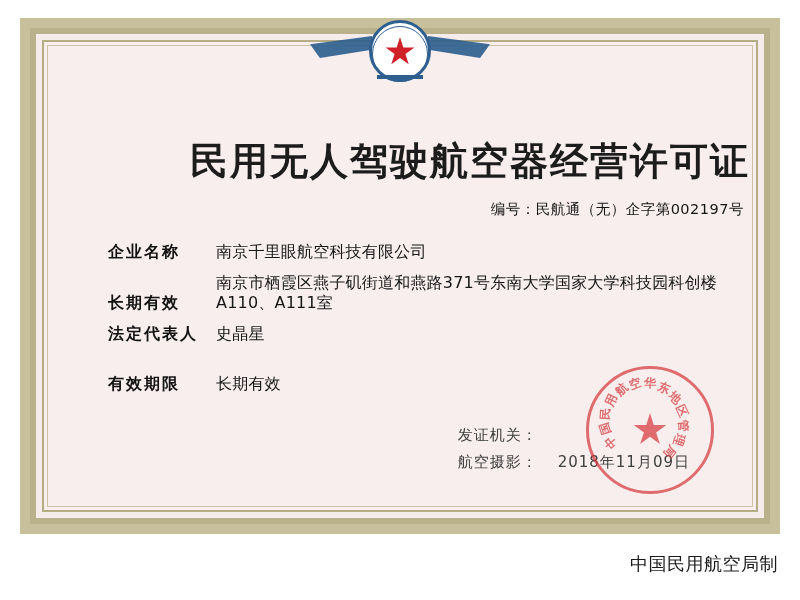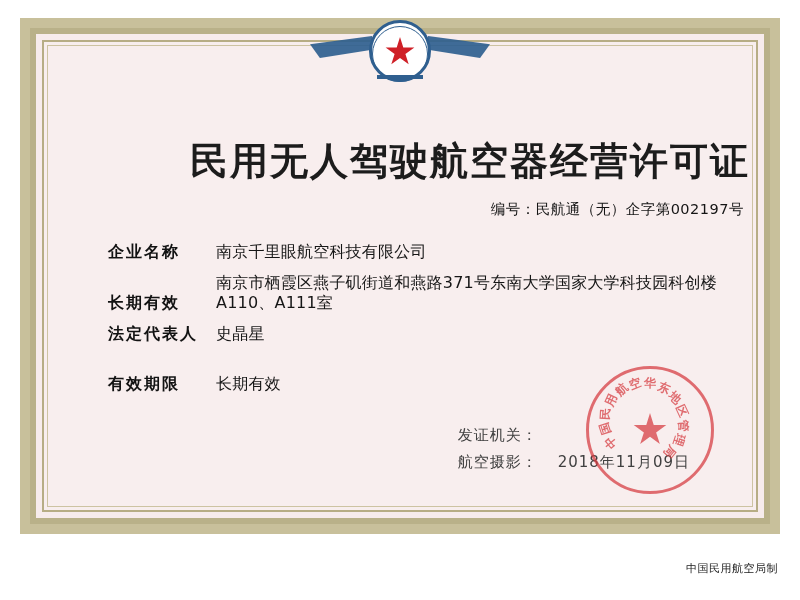--- a/index.html
+++ b/index.html
@@ -246,21 +246,21 @@
     font-weight: bold;
     color: #d63a3f;
     transform-origin: 0 0;
   }
 
   .footer {
     position: absolute;
     right: 22px;
     bottom: 24px;
     font-family: "DejaVu Sans", sans-serif;
-    font-size: 11px;
+    font-size: 18px;
     color: #1a1a1a;
     letter-spacing: .5px;
   }
 </style>
 </head>
 <body>
 
 <div class="page">
 
   <div class="cert">

